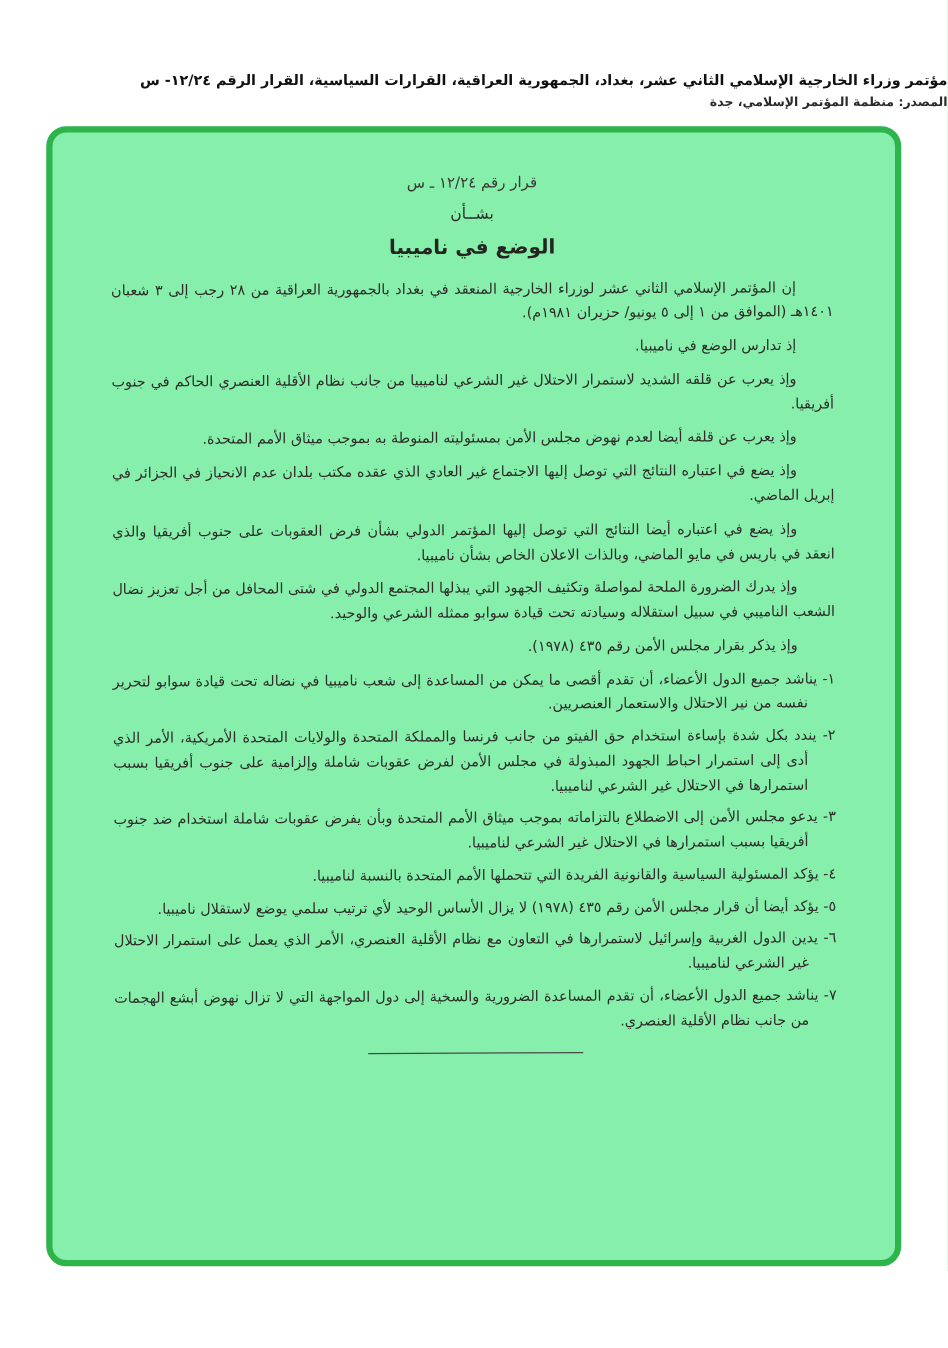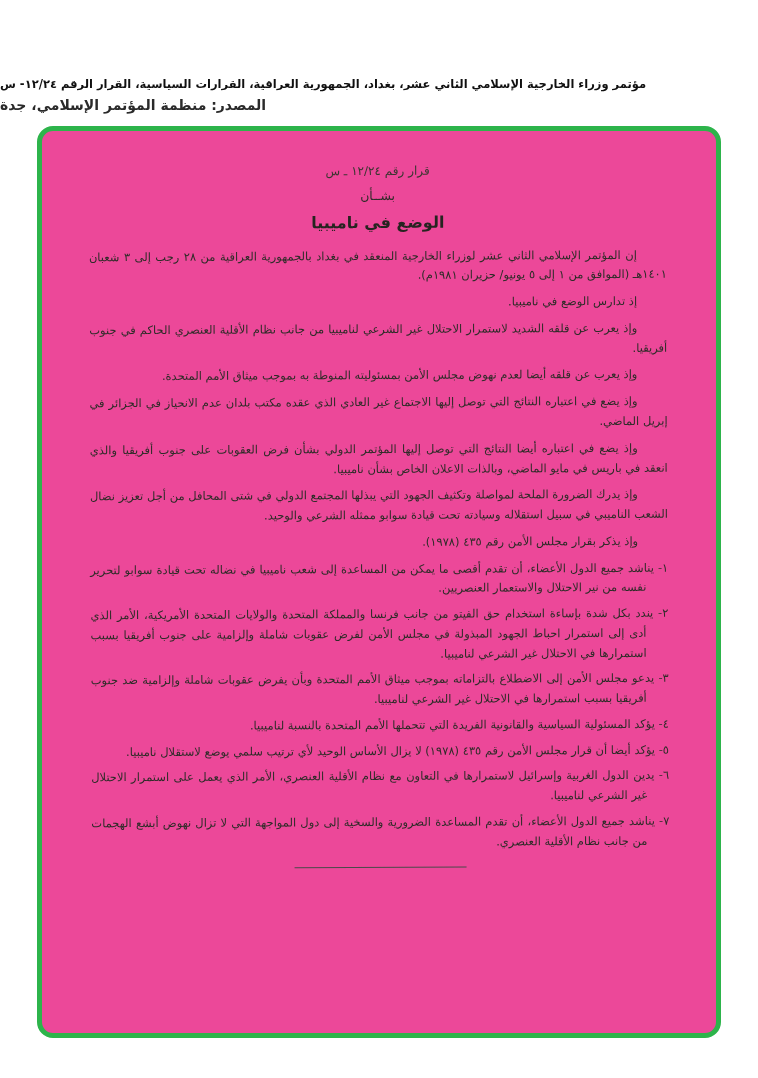--- a/index.html
+++ b/index.html
@@ -4,32 +4,32 @@
 <style>
   * { margin:0; padding:0; box-sizing:border-box; }
   html,body { background:#ffffff; }
   body {
     width:758px; height:1078px;
     font-family:"DejaVu Sans", sans-serif;
     color:#1a1a1a;
     position:relative;
     overflow:hidden;
   }
-  .top-header { direction:rtl; text-align:left; padding-top:57px;margin-top:20px; }
+  .top-header { direction:rtl; text-align:right; padding-top:57px; }
   .top-title { font-weight:bold; font-size:11.5px; color:#101010; letter-spacing:0; }
-  .top-source { font-weight:bold; font-size:14px; color:#2a2a2a; margin-top:6px; }
+  .top-source { font-weight:bold; font-size:10px; color:#2a2a2a; margin-top:6px; }
 
   .green-frame {
     width:684px; height:912px;
     margin:13px auto 0 auto;
     border:5px solid #2db44b;
     border-radius:16px;
     padding:30px 48px 16px 48px;
     overflow:hidden;
-    background:#ec4899;
+    background:#86efac;
   }
 
   .doc {
     direction:rtl;
     color:#2e2c28;
     font-size:11.5px;
     line-height:1.72;
     transform:rotate(-0.25deg);
   }
   .center { text-align:center; }
@@ -75,21 +75,21 @@
     <div class="clause">
       <span class="clause-num">١-</span>
       <span class="clause-text">يناشد جميع الدول الأعضاء، أن تقدم أقصى ما يمكن من المساعدة إلى شعب ناميبيا في نضاله تحت قيادة سوابو لتحرير نفسه من نير الاحتلال والاستعمار العنصريين.</span>
     </div>
     <div class="clause">
       <span class="clause-num">٢-</span>
       <span class="clause-text">يندد بكل شدة بإساءة استخدام حق الفيتو من جانب فرنسا والمملكة المتحدة والولايات المتحدة الأمريكية، الأمر الذي أدى إلى استمرار احباط الجهود المبذولة في مجلس الأمن لفرض عقوبات شاملة وإلزامية على جنوب أفريقيا بسبب استمرارها في الاحتلال غير الشرعي لناميبيا.</span>
     </div>
     <div class="clause">
       <span class="clause-num">٣-</span>
-      <span class="clause-text">يدعو مجلس الأمن إلى الاضطلاع بالتزاماته بموجب ميثاق الأمم المتحدة وبأن يفرض عقوبات شاملة وإلزامية ضد جنوب أفريقيا بسبب استمرارها في الاحتلال غير الشرعي لناميبيا.</span>
+      <span class="clause-text">يدعو مجلس الأمن إلى الاضطلاع بالتزاماته بموجب ميثاق الأمم المتحدة وبأن يفرض عقوبات شاملة استخدام ضد جنوب أفريقيا بسبب استمرارها في الاحتلال غير الشرعي لناميبيا.</span>
     </div>
     <div class="clause">
       <span class="clause-num">٤-</span>
       <span class="clause-text">يؤكد المسئولية السياسية والقانونية الفريدة التي تتحملها الأمم المتحدة بالنسبة لناميبيا.</span>
     </div>
     <div class="clause">
       <span class="clause-num">٥-</span>
       <span class="clause-text">يؤكد أيضا أن قرار مجلس الأمن رقم ٤٣٥ (١٩٧٨) لا يزال الأساس الوحيد لأي ترتيب سلمي يوضع لاستقلال ناميبيا.</span>
     </div>
     <div class="clause">

